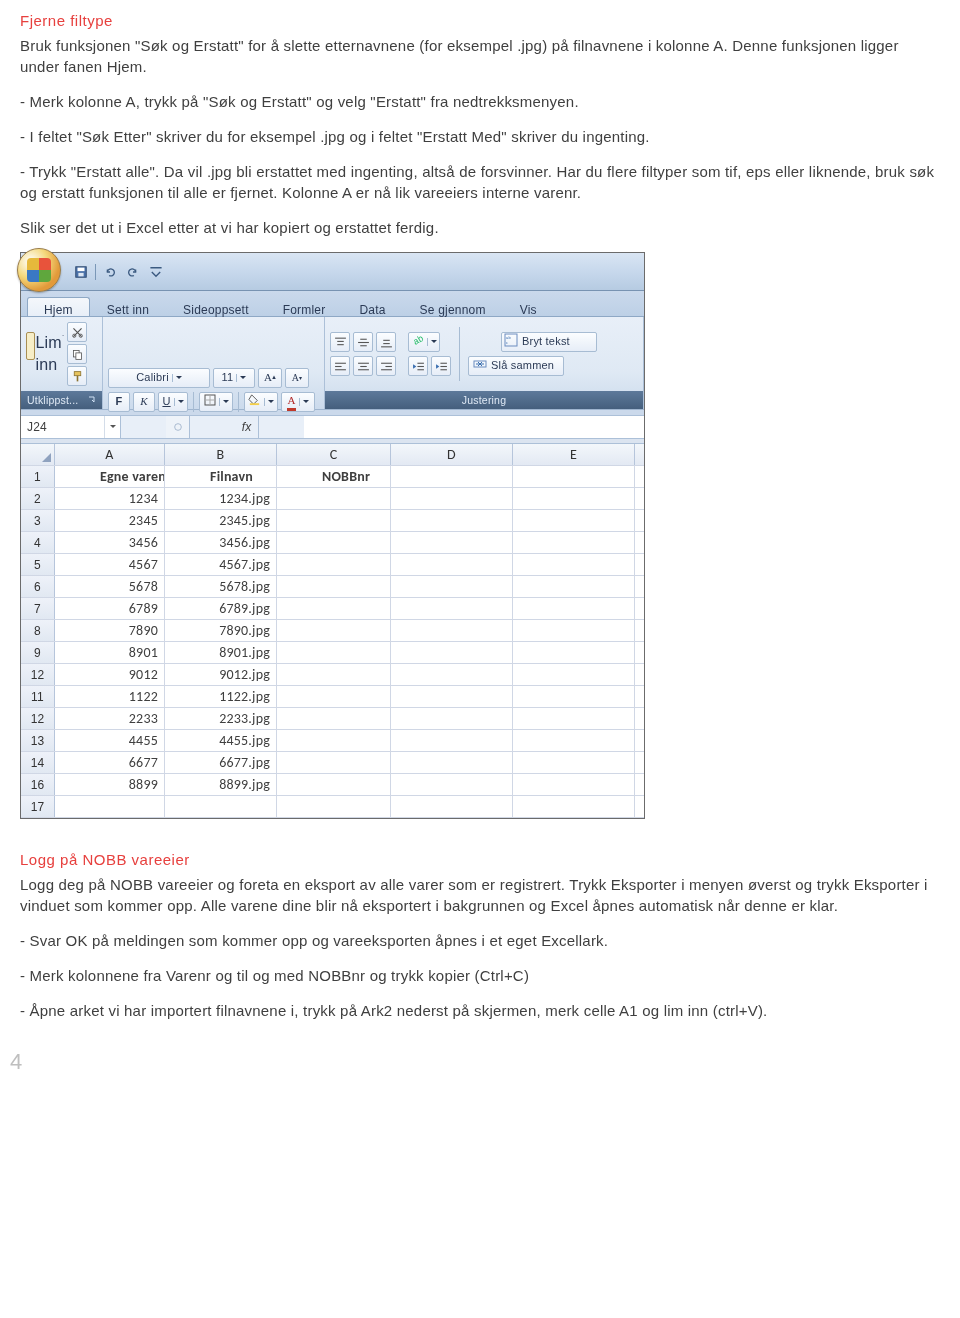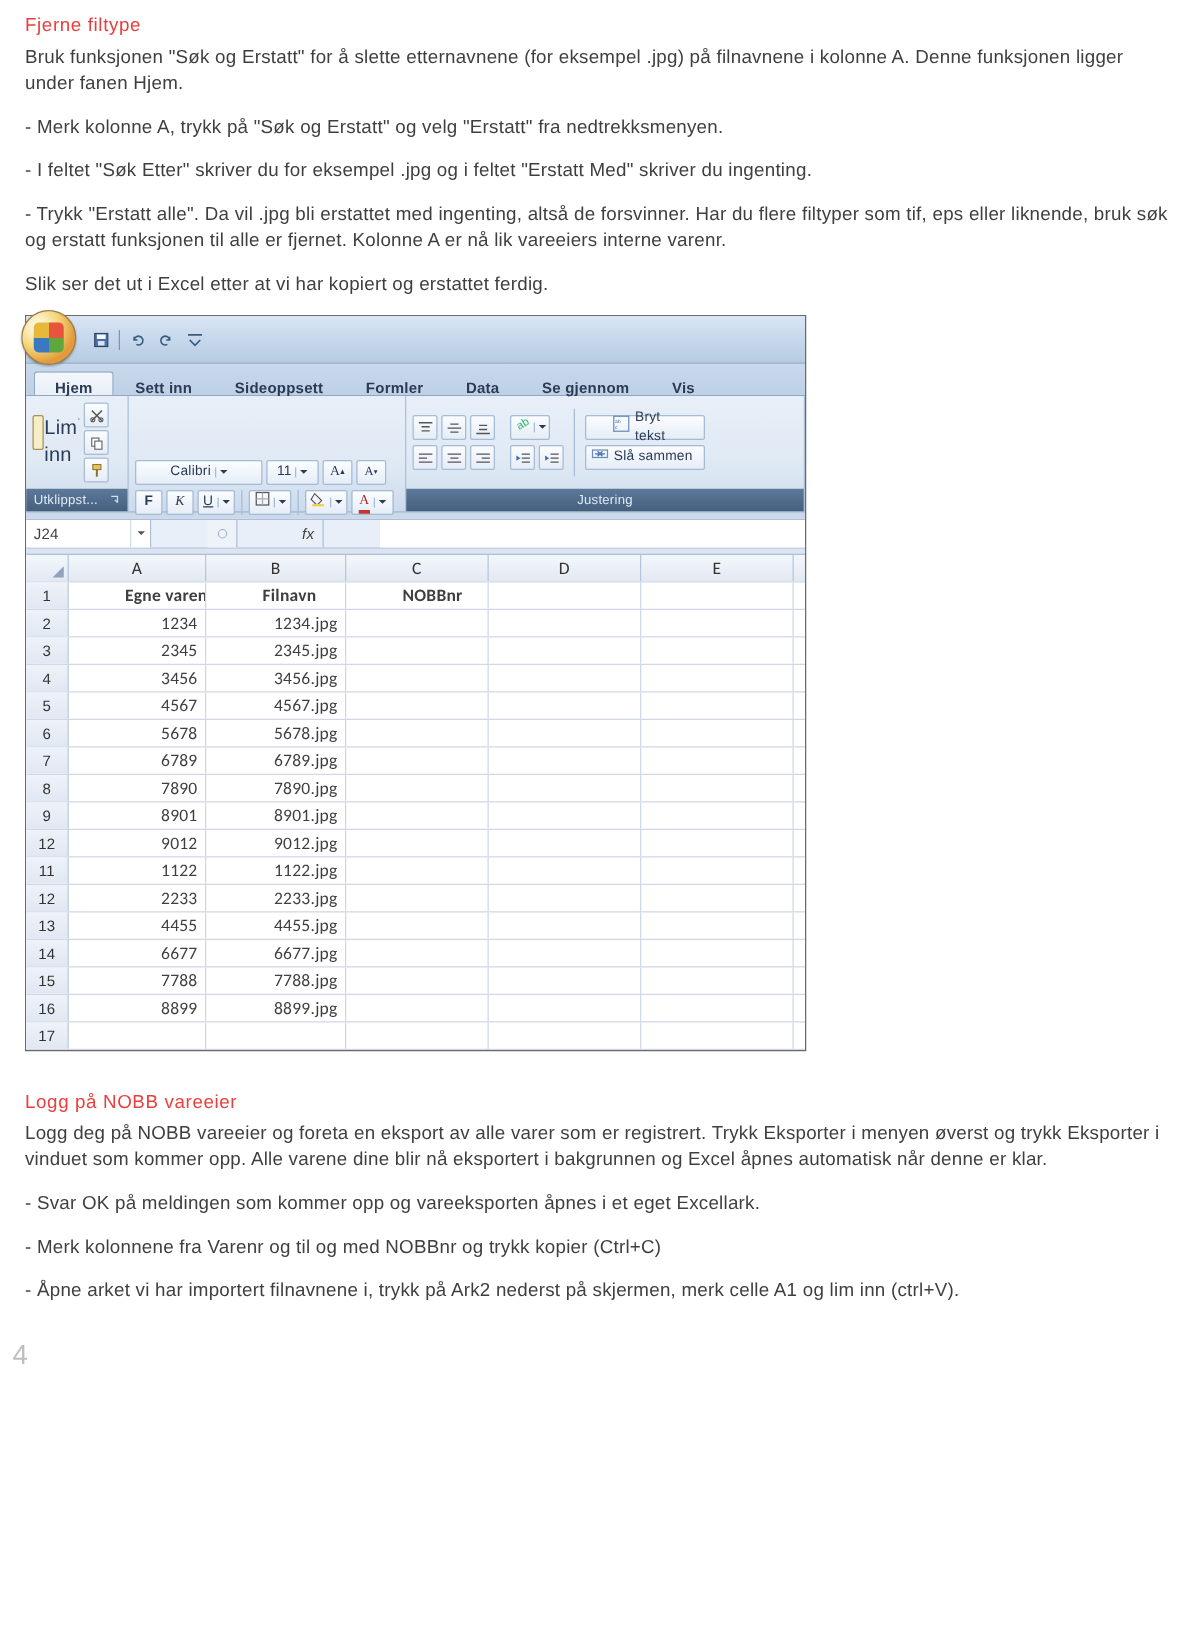--- a/index.html
+++ b/index.html
@@ -73,21 +73,20 @@
     height:26px;
   }
   .rtab {
     padding: 4px 16px 0;
     font-size:12px;
     color:#2b3a55;
     border:1px solid transparent;
     border-bottom:none;
     margin-top:6px;
     cursor:default;
-    font-weight:bold;
   }
   .rtab.active {
     background: linear-gradient(#f4f7fb,#e8eff8);
     border-color:#8ea8c5;
     border-radius:3px 3px 0 0;
   }
 
   
   .ribbon {
     display:flex;
@@ -430,21 +429,21 @@
                     <path d="M1 4l3 2-3 2z" fill="#3b6fb0"></path>
                     <line x1="5" y1="3" x2="11" y2="3" stroke="#555"></line>
                     <line x1="5" y1="6" x2="11" y2="6" stroke="#555"></line>
                     <line x1="5" y1="9" x2="11" y2="9" stroke="#555"></line>
                   </svg>
                 </div>
           </div>
         </div>
         <div style="width:0;height:54px;border-left:1px solid #a7bcd3;"></div>
         <div class="col" style="gap:4px;">
-          <div class="btn-sm" style="width:96px;justify-content:flex-start;padding:0 21px;gap:4px;">
+          <div class="btn-sm" style="width:96px;justify-content:flex-start;padding:0 2px;gap:4px;margin-left:33px;">
             <span><svg width="14" height="14" viewBox="0 0 14 14">
                     <rect x="1" y="1" width="12" height="12" fill="none" stroke="#6b8cbf"></rect>
                     <text x="2" y="6" font-size="4" fill="#3b6fb0">ab</text>
                     <text x="2" y="11" font-size="4" fill="#3b6fb0">c</text>
                   </svg></span>
             <span>Bryt tekst</span>
           </div>
           <div class="btn-sm" style="width:96px;justify-content:flex-start;padding:0 4px;gap:4px;">
             <span><svg width="14" height="14" viewBox="0 0 14 14">
                     <rect x="1" y="4" width="12" height="6" fill="none" stroke="#6b8cbf"></rect>
@@ -598,28 +597,20 @@
       </div>
       <div class="xrow datarow">
         <div class="rowhdr">14</div>
         <div class="cell wA">6677</div>
         <div class="cell wB">6677.jpg</div>
         <div class="cell wC"></div>
         <div class="cell wD"></div>
         <div class="cell wE"></div>
       </div>
       <div class="xrow datarow">
-        <div class="rowhdr">15</div>
-        <div class="cell wA">7788</div>
-        <div class="cell wB">7788.jpg</div>
-        <div class="cell wC"></div>
-        <div class="cell wD"></div>
-        <div class="cell wE"></div>
-      </div>
-      <div class="xrow datarow">
         <div class="rowhdr">16</div>
         <div class="cell wA">8899</div>
         <div class="cell wB">8899.jpg</div>
         <div class="cell wC"></div>
         <div class="cell wD"></div>
         <div class="cell wE"></div>
       </div>
       <div class="xrow datarow">
         <div class="rowhdr">17</div>
         <div class="cell wA"></div>

